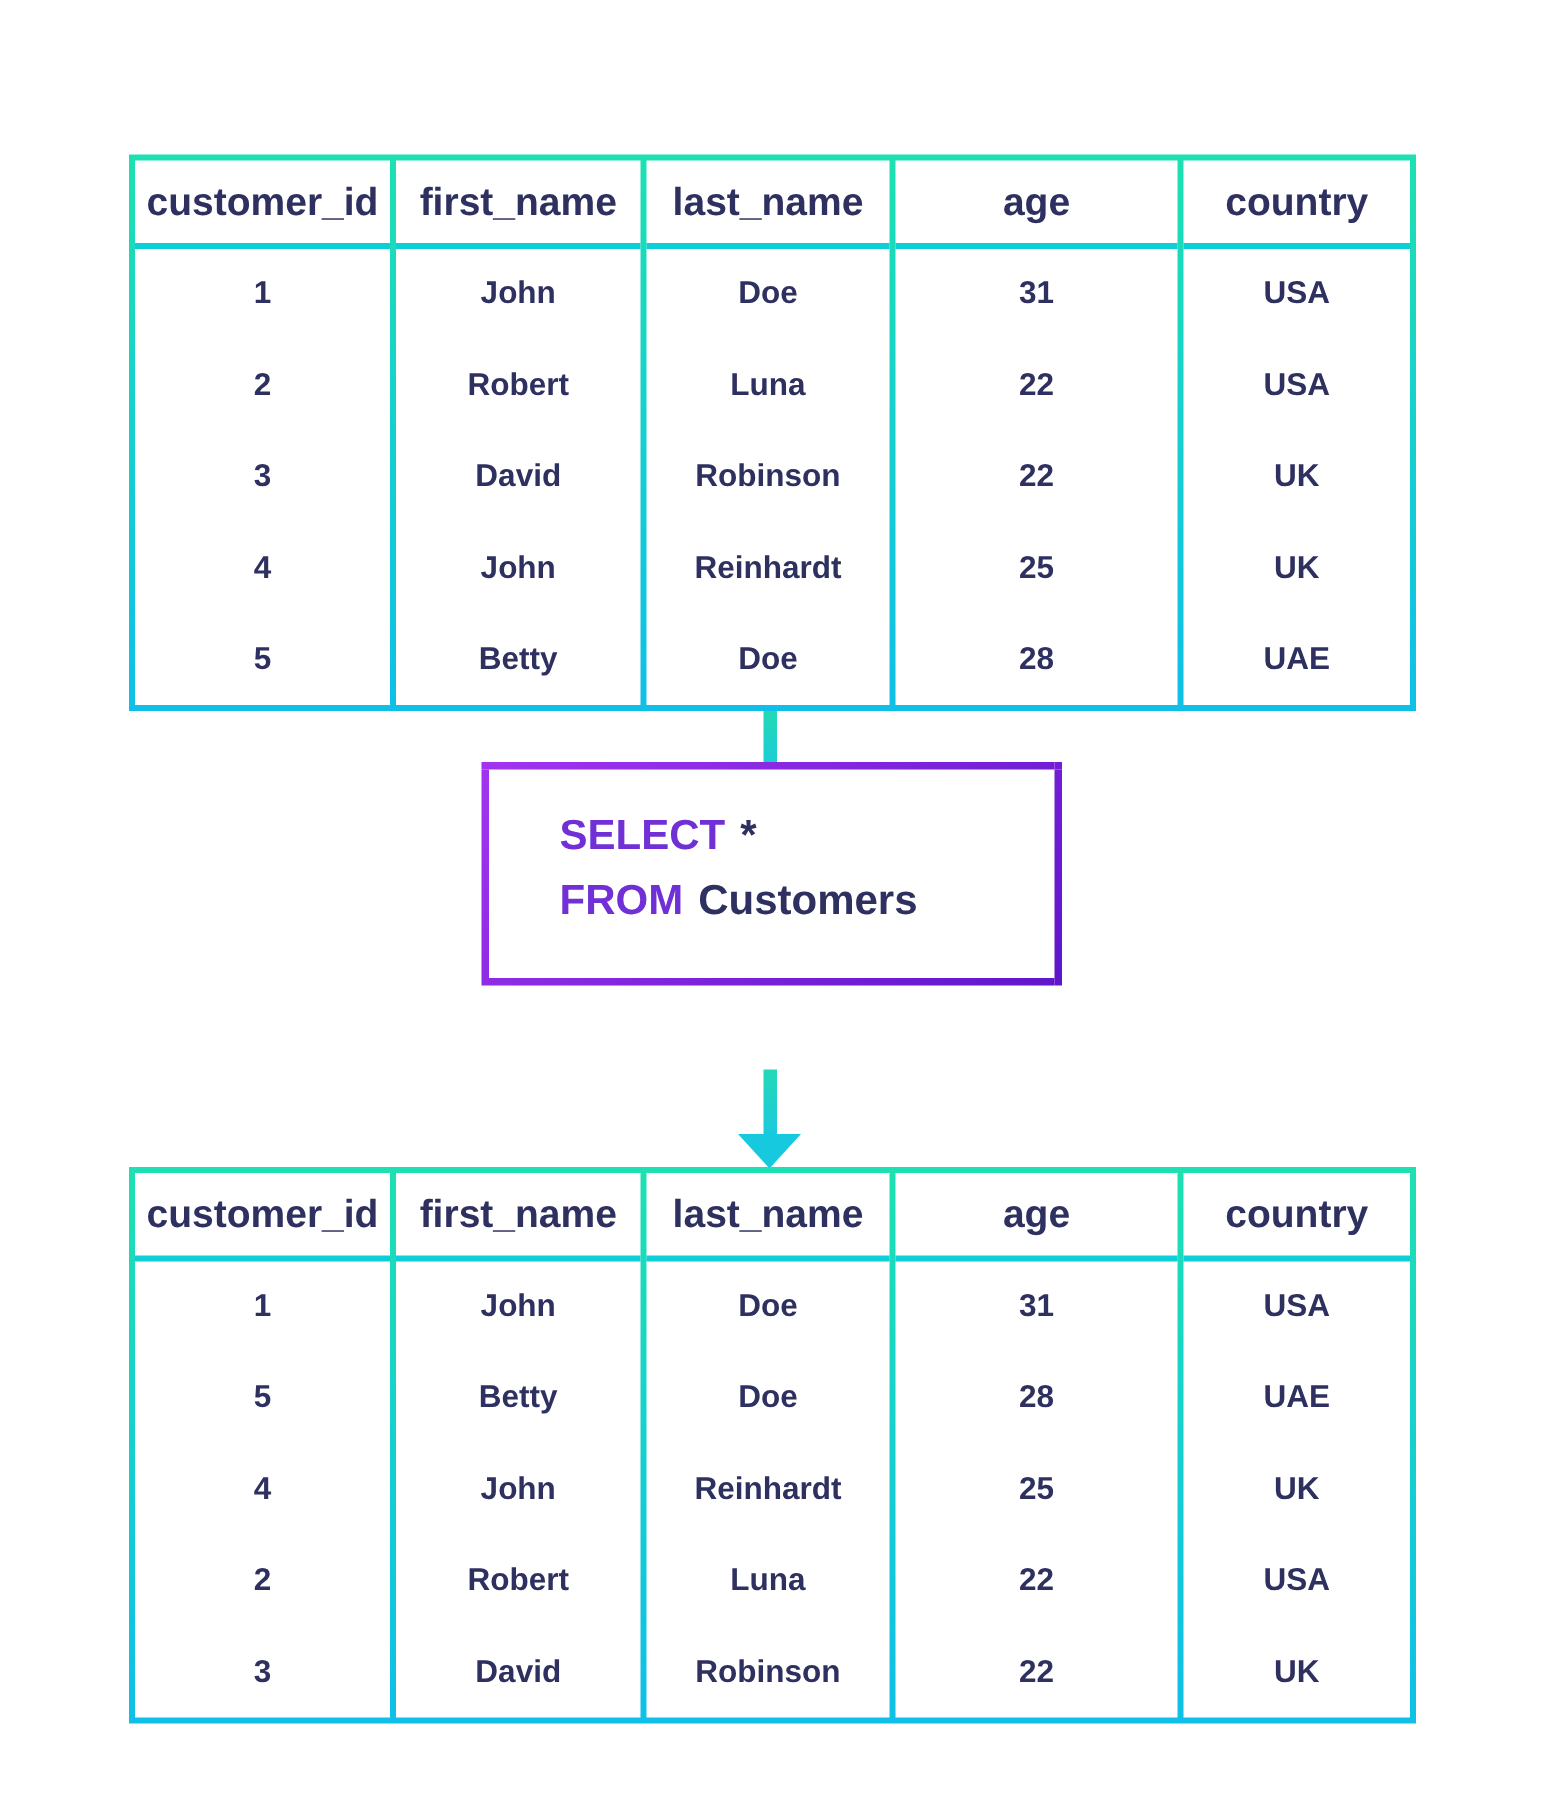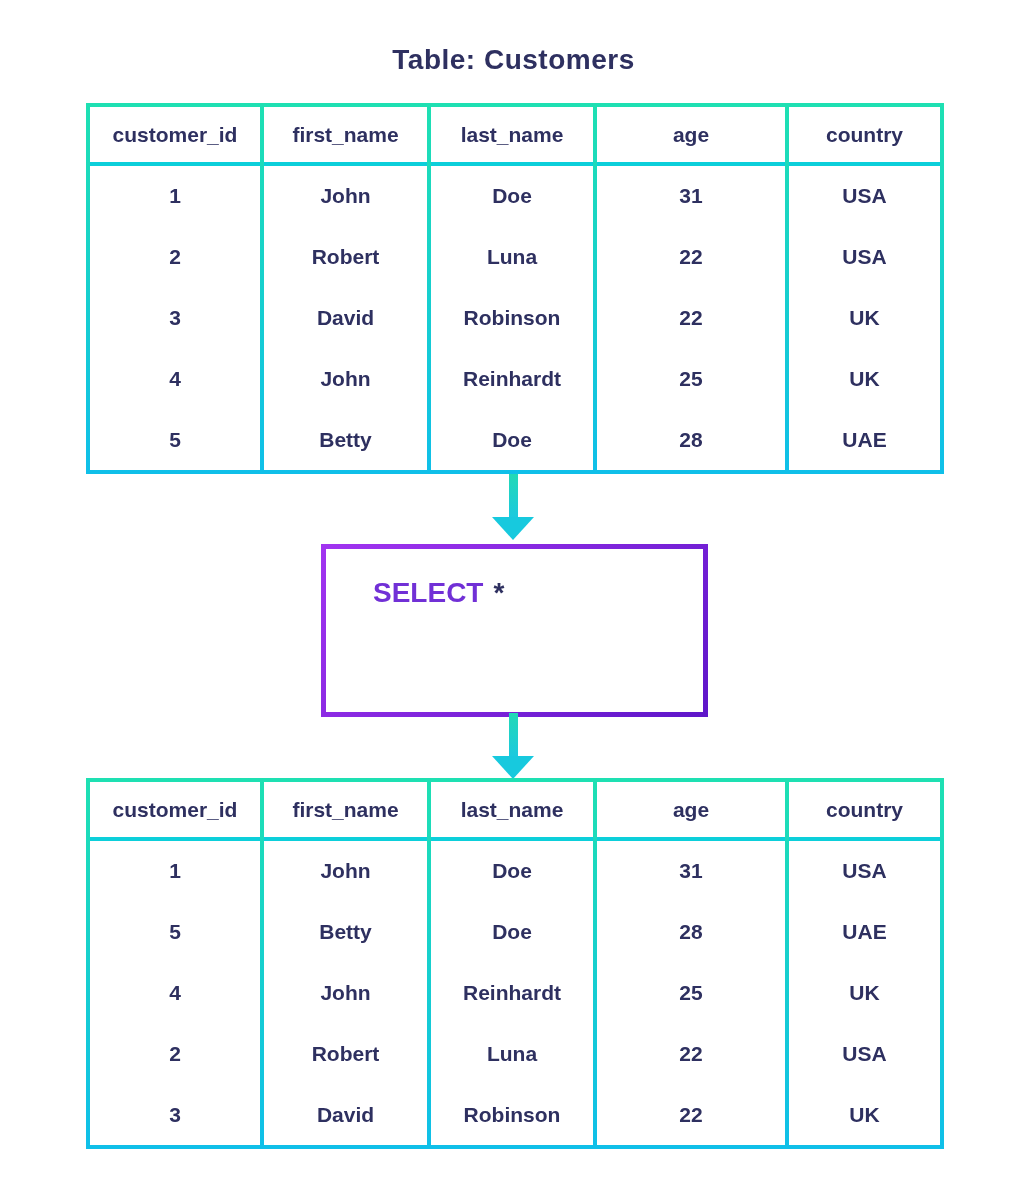--- a/index.html
+++ b/index.html
@@ -37,21 +37,21 @@
     display: grid;
     grid-template-columns: 170px 163px 162px 188px 151px;
     column-gap: 4px;
     height: 100%;
   }
   .col { background: #ffffff; display: flex; flex-direction: column; }
   .th {
     height: 59px; flex: 0 0 59px;
     border-bottom: 4px solid #0ccfda;
     display: flex; align-items: center; justify-content: center;
-    font-size: 21px; color: #2e3060;
+    font-size: 26px; color: #2e3060;
   }
   .td {
     flex: 1;
     display: flex; align-items: center; justify-content: center;
     font-size: 21px; color: #2e3060;
   }
 
   
   .arrow { position: absolute; left: 492px; width: 42px; }
   .arrow-1 { top: 474px; }
@@ -65,39 +65,38 @@
     width: 0; height: 0;
     border-left: 21px solid transparent;
     border-right: 21px solid transparent;
     border-top: 23px solid #17c9de;
     margin-top: -1px;
   }
 
   
   .qbox {
     position: absolute;
-    left: 321px; top: 544px;
-    width: 387px; height: 173px;
+    left: 321px; top: 508px;
+    width: 387px; height: 149px;
     border: 5px solid;
     border-image: linear-gradient(135deg, #a134f0 0%, #5f16c9 100%) 1;
     padding: 22px 0 0 47px;
     background: #ffffff;
   }
   .qline { font-size: 28px; line-height: 43px; white-space: nowrap; }
   .qline span { margin-right: 10px; }
   .qline span:last-child { margin-right: 0; }
   .kw  { color: #7130d6; }
   .arg { color: #2e3060; }
 </style>
 </head>
 <body>
 
 <div class="page">
 
-  <div class="title">Table: Customers</div>
 
   <div class="tbl tbl-before">
     <div class="tbl-grid">
         <div class="col">
           <div class="th">customer_id</div>
           <div class="td">1</div>
           <div class="td">2</div>
           <div class="td">3</div>
           <div class="td">4</div>
           <div class="td">5</div>
@@ -139,20 +138,23 @@
 
   <div class="arrow arrow-1">
     <div class="stem"></div>
     <div class="head"></div>
   </div>
 
   <div class="qbox">
     <div class="qline">
       <span class="kw">SELECT</span><span class="arg">*</span>
     </div>
+    <div class="qline">
+      <span class="kw">FROM</span><span class="arg">Customers</span>
+    </div>
   </div>
 
   <div class="arrow arrow-2">
     <div class="stem"></div>
     <div class="head"></div>
   </div>
 
   <div class="tbl tbl-after">
     <div class="tbl-grid">
         <div class="col">

